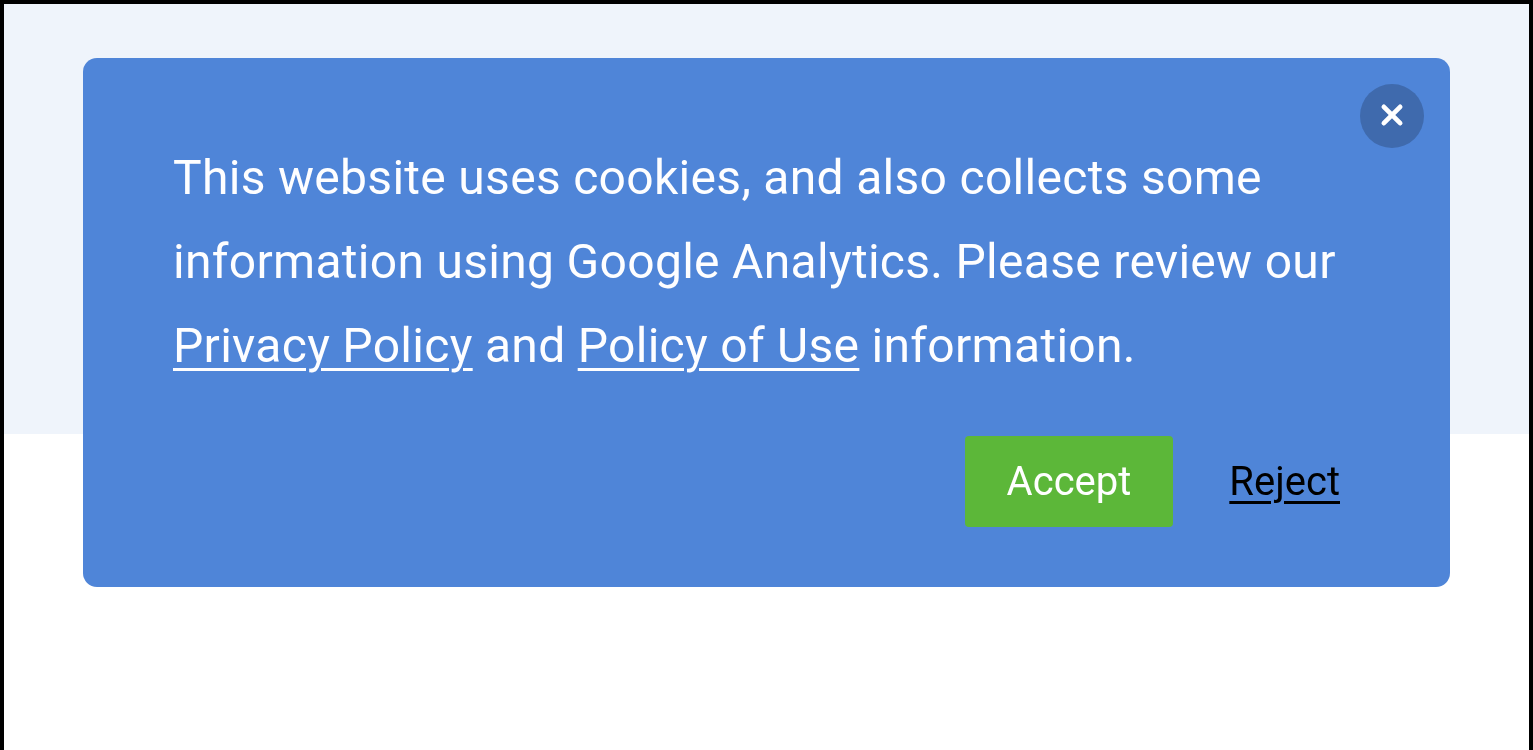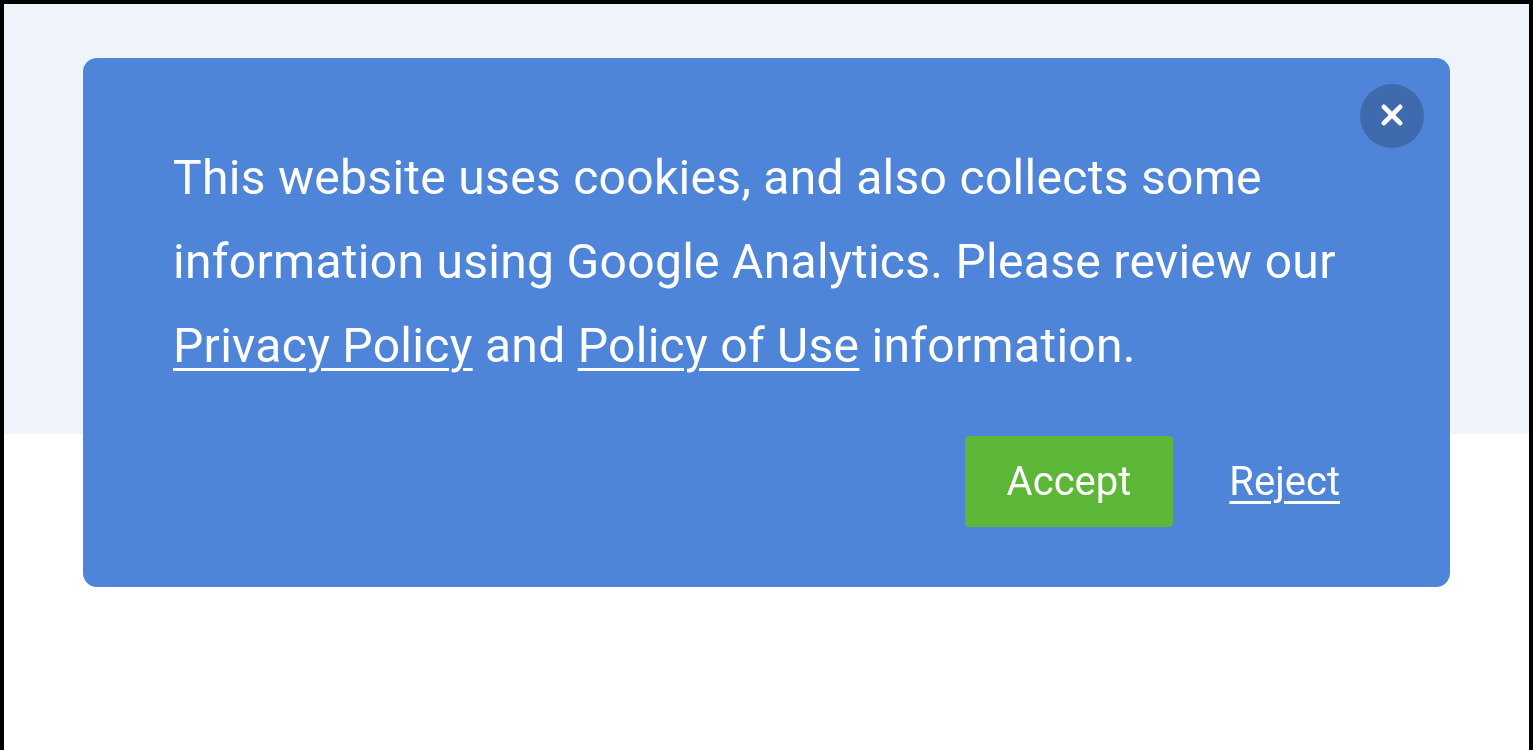--- a/index.html
+++ b/index.html
@@ -79,21 +79,21 @@
       font-size: 40px;
       padding: 22px 42px;
       border-radius: 4px;
       cursor: pointer;
       font-weight: 400;
       font-family: inherit;
     }
     .reject-link {
       background: none;
       border: none;
-      color: #ffffff;
+      color: #000000;
       font-size: 40px;
       text-decoration: underline;
       text-underline-offset: 6px;
       text-decoration-thickness: 3px;
       cursor: pointer;
       font-family: inherit;
       padding: 0;
     }
   </style>
 </head>

